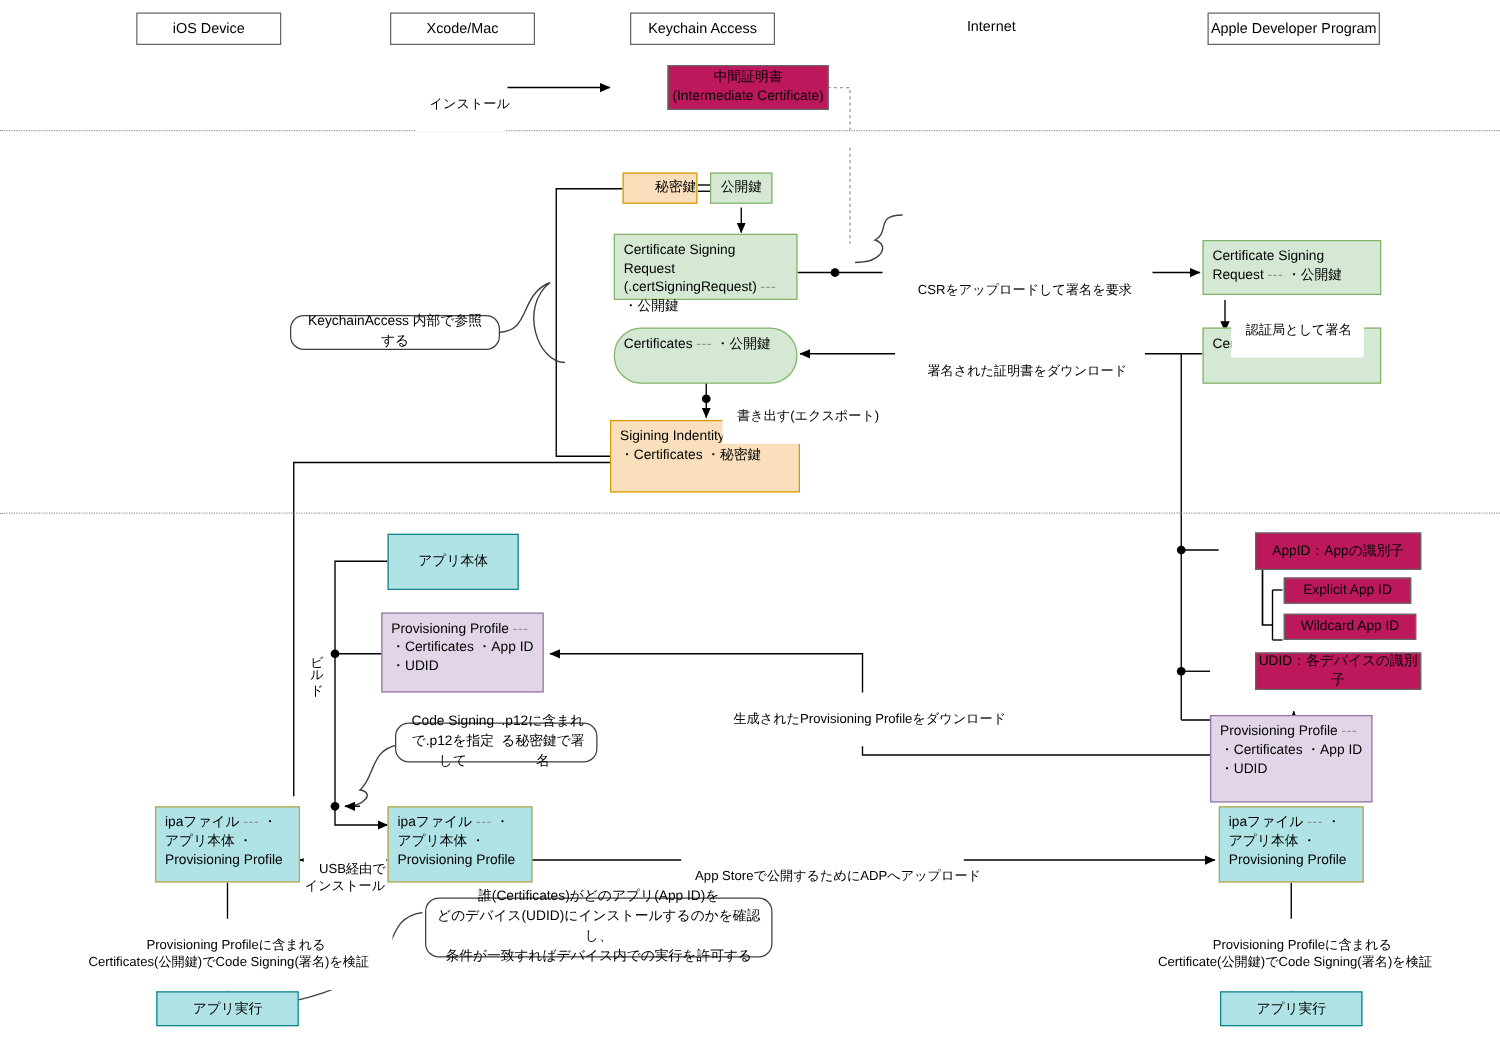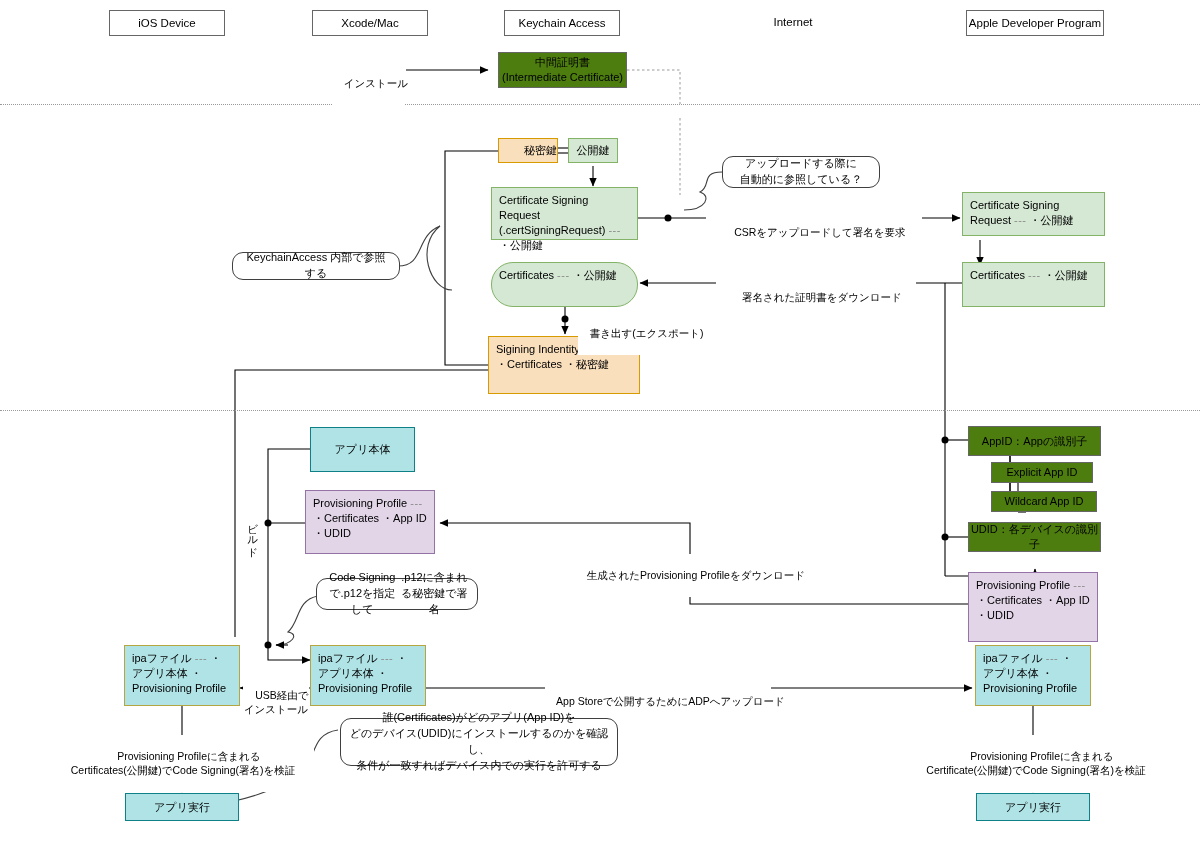--- a/index.html
+++ b/index.html
@@ -19,21 +19,21 @@
     font-size:11.5px;line-height:1.1;text-align:center;
   }
   .lane-nobox{border:none;background:transparent;}
 
   
   .n-green{background:#d5e8d4;border:1px solid #82b366;}
   .n-orange{background:#fadfbc;border:1px solid #d79b00;}
   .n-purple{background:#e1d5e7;border:1px solid #9673a6;}
   .n-teal{background:#b0e3e6;border:1px solid #b5a642;}
   .n-teal-plain{background:#b0e3e6;border:1px solid #0e8088;}
-  .n-white{background:#4d7c0f;border:1px solid #666666;}
+  .n-white{background:#be185d;border:1px solid #666666;margin-left:36px;}
 
   .pad{padding:5px 7px;}
   .center{display:flex;align-items:center;justify-content:center;text-align:center;}
   .fs11{font-size:11px;line-height:1.35;}
 
   
   .bubble{
     position:absolute;box-sizing:border-box;
     border:1px solid #3f3f3f;border-radius:11px;background:#ffffff;
     display:flex;align-items:center;justify-content:center;text-align:center;
@@ -195,33 +195,32 @@
 
   <div class="node n-green pad fs11" style="left:962px;top:262px;width:143px;height:45px;">
     <span>Certificates</span>
     <span class="sep-dash">---</span>
     <span>・公開鍵</span>
   </div>
 
   <div class="lbl" style="left:706px;top:211px;width:216px;">
     <span>CSRをアップロードして署名を要求</span>
   </div>
+  <div class="lbl" style="left:985px;top:243px;width:106px;text-align:left;">
+    <span>認証局として署名</span>
+  </div>
   <div class="lbl" style="left:716px;top:276px;width:200px;">
     <span>署名された証明書をダウンロード</span>
   </div>
   <div class="lbl" style="left:578px;top:312px;width:130px;text-align:left;">
     <span>書き出す(エクスポート)</span>
   </div>
 
   <div class="bubble" style="left:232px;top:252px;width:168px;height:28px;">
     <span>KeychainAccess 内部で参照する</span>
-  </div>
-  <div class="bubble" style="left:722px;top:156px;width:158px;height:32px;flex-direction:column;">
-    <span>アップロードする際に</span>
-    <span>自動的に参照している？</span>
   </div>
 
   <div class="node n-teal-plain center fs11" style="left:310px;top:427px;width:105px;height:45px;">
     <span>アプリ本体</span>
   </div>
 
   <div class="node n-purple pad fs11" style="left:305px;top:490px;width:130px;height:64px;">
     <span>Provisioning Profile</span>
     <span class="sep-dash">---</span>
     <span>・Certificates</span>

